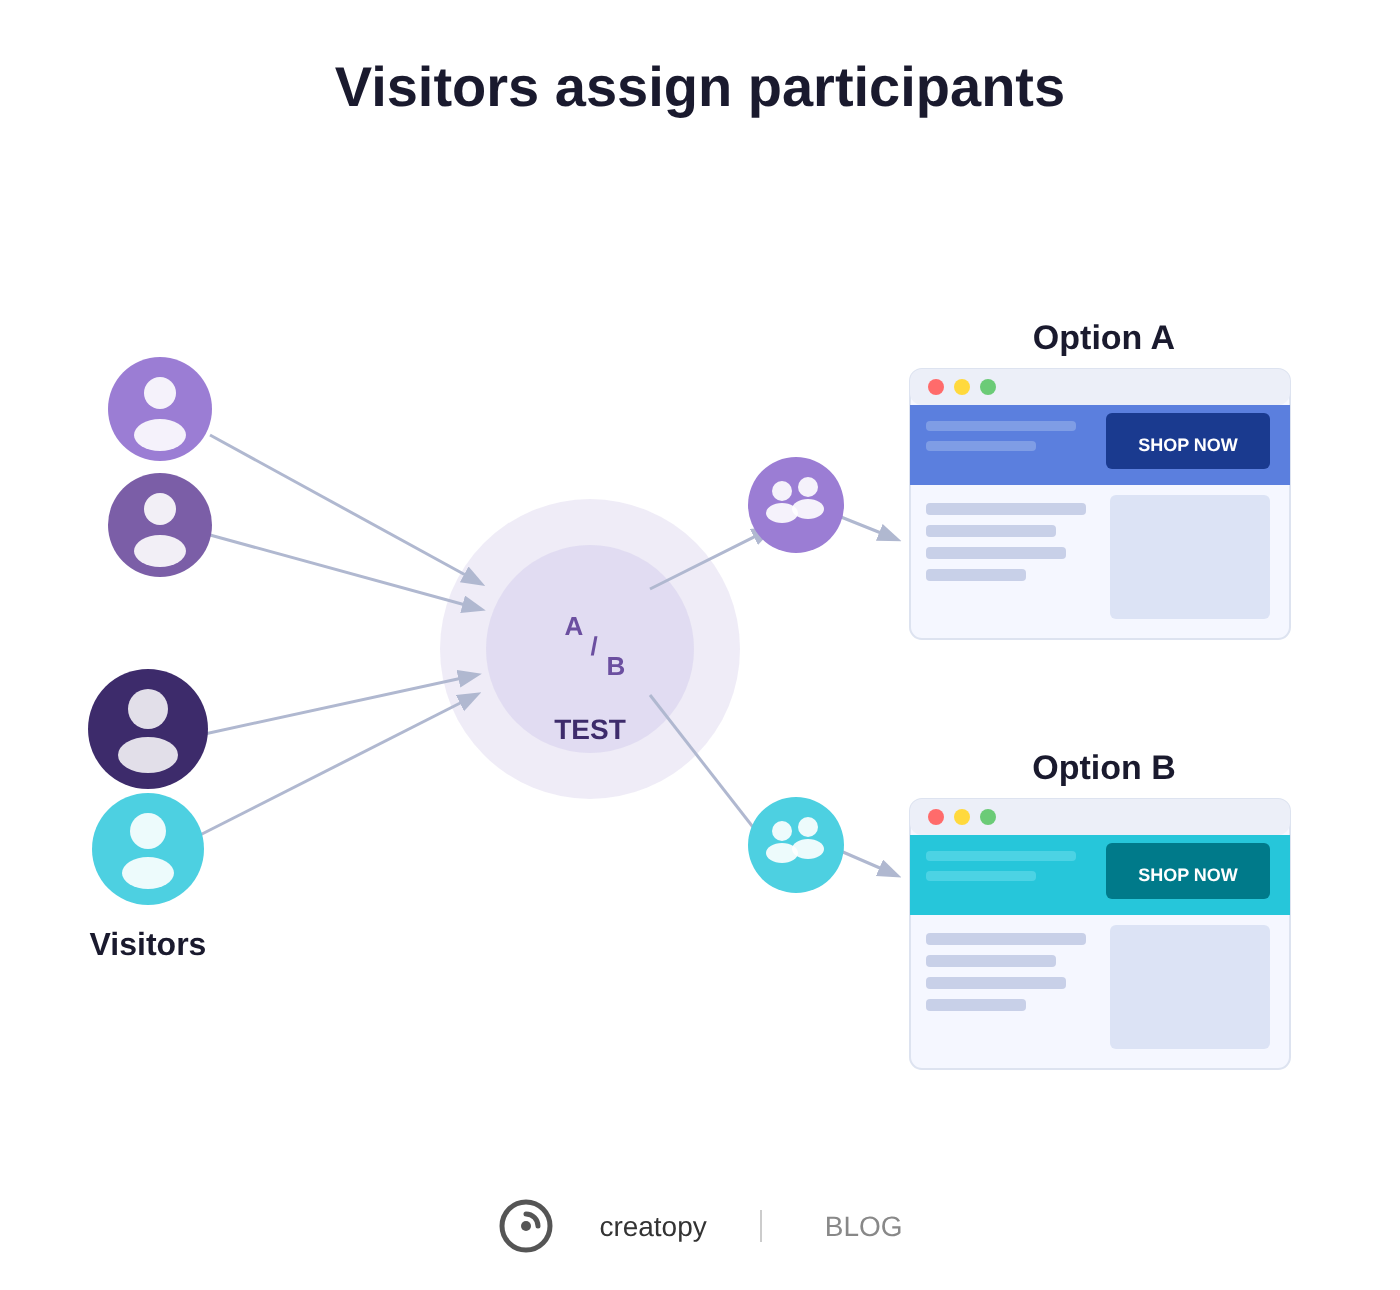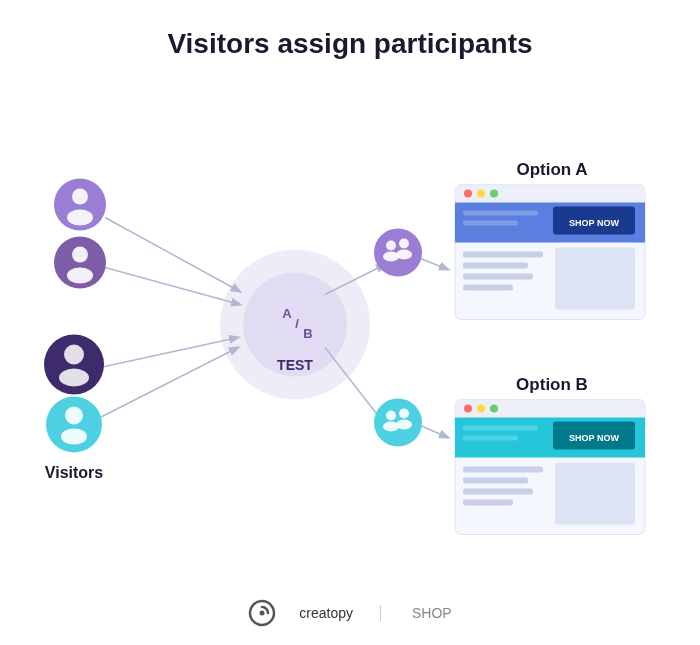--- a/index.html
+++ b/index.html
@@ -199,15 +199,15 @@
 
   <div class="footer">
 
     <svg class="footer-logo" viewBox="0 0 28 28">
       <circle cx="14" cy="14" r="12" fill="none" stroke="#555" stroke-width="2.5"></circle>
       <path d="M14 8 A6 6 0 0 1 20 14" stroke="#555" stroke-width="2.5" fill="none" stroke-linecap="round"></path>
       <circle cx="14" cy="14" r="2.5" fill="#555"></circle>
     </svg>
     <span class="footer-text">creatopy</span>
     <div class="footer-divider"></div>
-    <span class="footer-blog">SHOP</span>
+    <span class="footer-blog">BLOG</span>
   </div>
 </div>
 
 </body></html>

